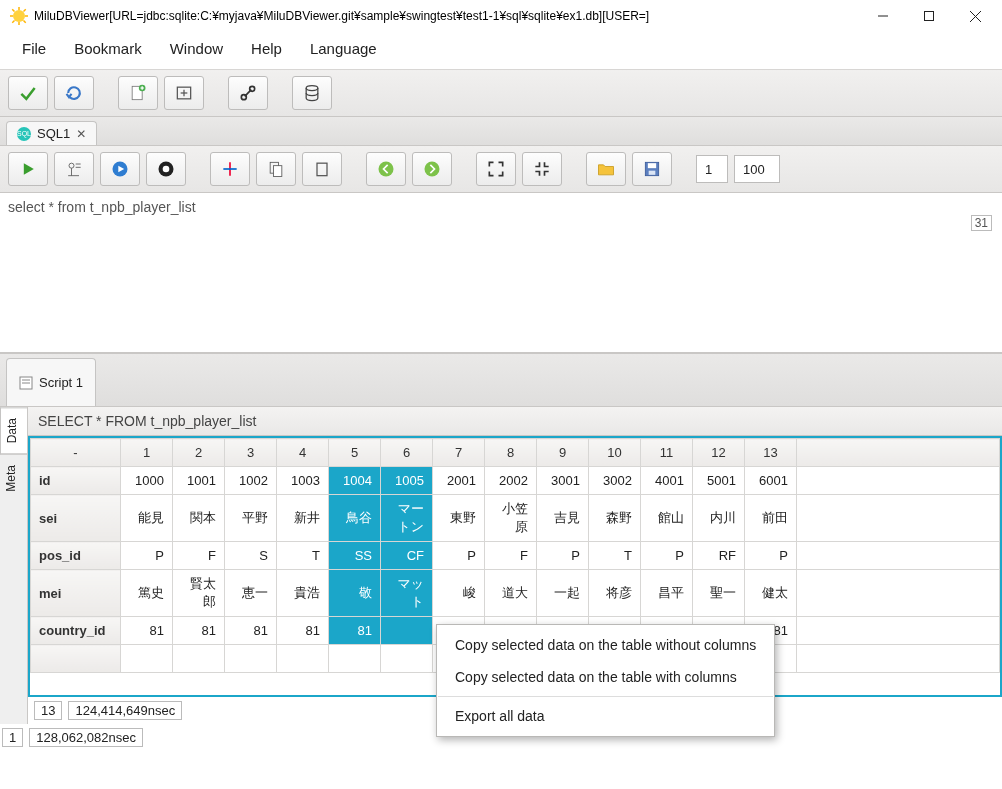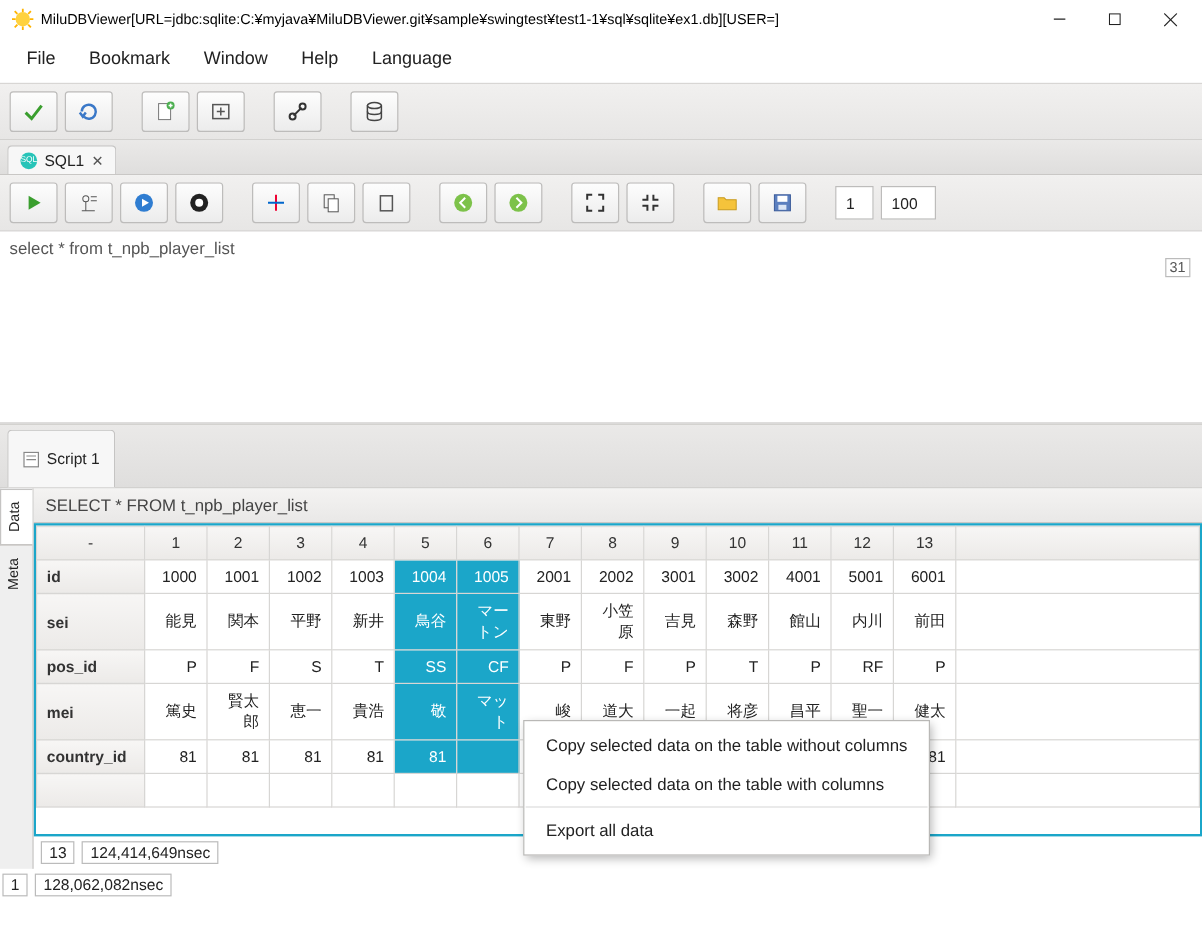--- a/index.html
+++ b/index.html
@@ -385,18 +385,18 @@
       <div class="statbox">13</div>
       <div class="statbox">124,414,649nsec</div>
     </div>
   </div>
 </div>
 <div class="statusline" style="padding-left:2px">
   <div class="statbox">1</div>
   <div class="statbox">128,062,082nsec</div>
 </div>
 
-<div class="ctxmenu" style="left:436px; top:600px;">
+<div class="ctxmenu" style="left:436px; top:624px;">
   <div class="item">Copy selected data on the table without columns</div>
   <div class="item">Copy selected data on the table with columns</div>
   <div class="sep2"></div>
   <div class="item">Export all data</div>
 </div>
 
 </body></html>

